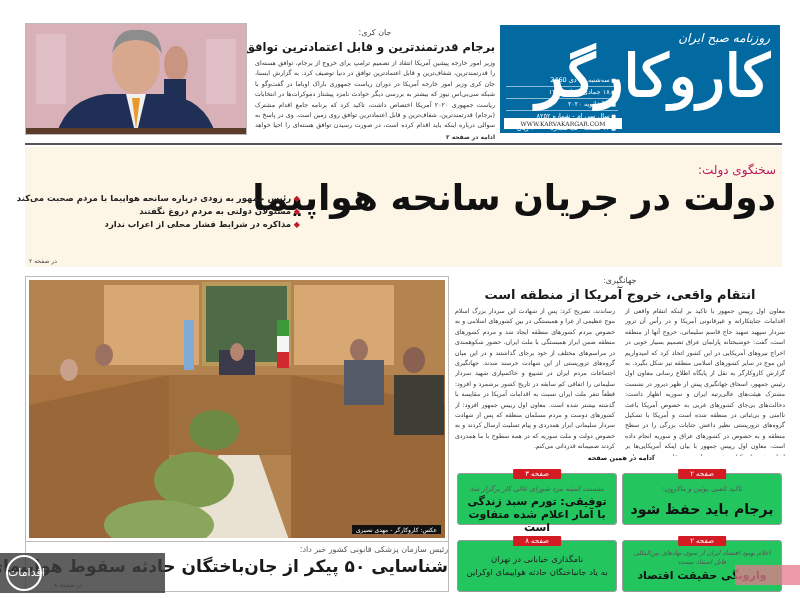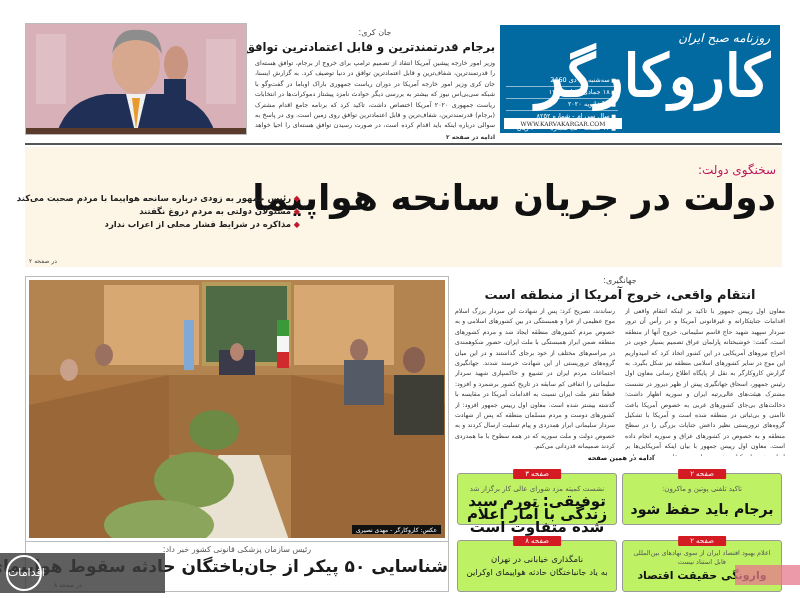--- a/index.html
+++ b/index.html
@@ -36,42 +36,42 @@
   .bullets div::before { content: "◆ "; color: #c0192b; font-size: 8px; }
   .page-ref { position: absolute; left: 4px; bottom: 3px; font-size: 6px; color: #444; direction: rtl; }
 
   
   .meeting { left: 25px; top: 276px; width: 424px; height: 266px; border: 1px solid #bbb; background: #fff; padding: 3px; }
   .meeting-img { position: relative; width: 100%; height: 100%; overflow: hidden;
     background: linear-gradient(180deg, #b6874f 0%, #c49463 35%, #a87443 55%, #8f5f35 100%); }
   .caption { position: absolute; right: 4px; bottom: 4px; background: #111; color: #fff; font-size: 6px; padding: 1px 4px; direction: rtl; }
 
   
-  .bottom-story { left: 25px; top: 542px; width: 424px; height: 50px; border: 1px solid #bbb; border-top: none; direction: rtl; text-align: center; }
+  .bottom-story { left: 25px; top: 542px; width: 424px; height: 50px; border: 1px solid #bbb; border-top: none; direction: rtl; }
   .bottom-kicker { font-size: 8px; color: #555; margin-top: 3px; }
   .bottom-head { font-size: 17px; font-weight: bold; margin-top: 2px; white-space: nowrap; }
   .bottom-ref { position: absolute; left: 28px; bottom: 3px; font-size: 6px; color: #555; }
 
   
   .watermark { left: 0; top: 553px; width: 165px; height: 40px; background: rgba(60,60,60,0.82); }
   .wm-logo { position: absolute; left: 6px; top: 2px; width: 36px; height: 36px; border: 2px solid #fff; border-radius: 50%; color: #fff; font-size: 11px; line-height: 32px; text-align: center; }
   .wm-text { position: absolute; left: 48px; top: 4px; color: #fff; font-size: 11px; line-height: 15px; }
 
   
   .jah { left: 455px; top: 276px; width: 330px; height: 186px; direction: rtl; }
-  .jah .kicker-sm { font-size: 8px; }
+  .jah .kicker-sm { font-size: 8px; font-family: Liberation Serif, serif; }
   .jah-head { font-size: 13px; font-weight: bold; text-align: center; margin-top: 2px; }
   .cols { display: flex; gap: 10px; margin-top: 4px; }
   .col { flex: 1; font-size: 6.2px; line-height: 10.4px; color: #333; text-align: justify; }
 
   
-  .box { position: absolute; width: 160px; border: 1px solid #999; border-radius: 3px; background: #bef264; direction: rtl; text-align: center; padding: 10px 6px 4px; }
+  .box { position: absolute; width: 160px; border: 1px solid #999; border-radius: 3px; background: #22c55e; direction: rtl; text-align: center; padding: 10px 6px 4px; }
   .box-tag { position: absolute; top: -5px; left: 50%; transform: translateX(-50%); background: #d41b24; color: #fff; font-size: 7px; padding: 0 12px; line-height: 10px; border-radius: 1px; white-space: nowrap; }
-  .box-kicker { font-size: 7px; color: #555; line-height: 11px; }
-  .box-head { font-size: 15px; font-weight: bold; line-height: 13px; color: #111; }
+  .box-kicker { font-size: 7px; color: #555; line-height: 11px; font-style: italic; }
+  .box-head { font-size: 11px; font-weight: bold; line-height: 13px; color: #111; }
   .box-head.lg { font-size: 14px; line-height: 22px; margin-top: 3px; }
   .box-body { font-size: 8.5px; line-height: 13px; color: #222; }
 
   .corner-tag { left: 735px; top: 565px; width: 65px; height: 20px; background: rgba(230,120,140,0.75); }
 </style>
 </head>
 <body>
 
 <div class="abs masthead">
   <div class="mast-sub">روزنامه صبح ایران</div>

